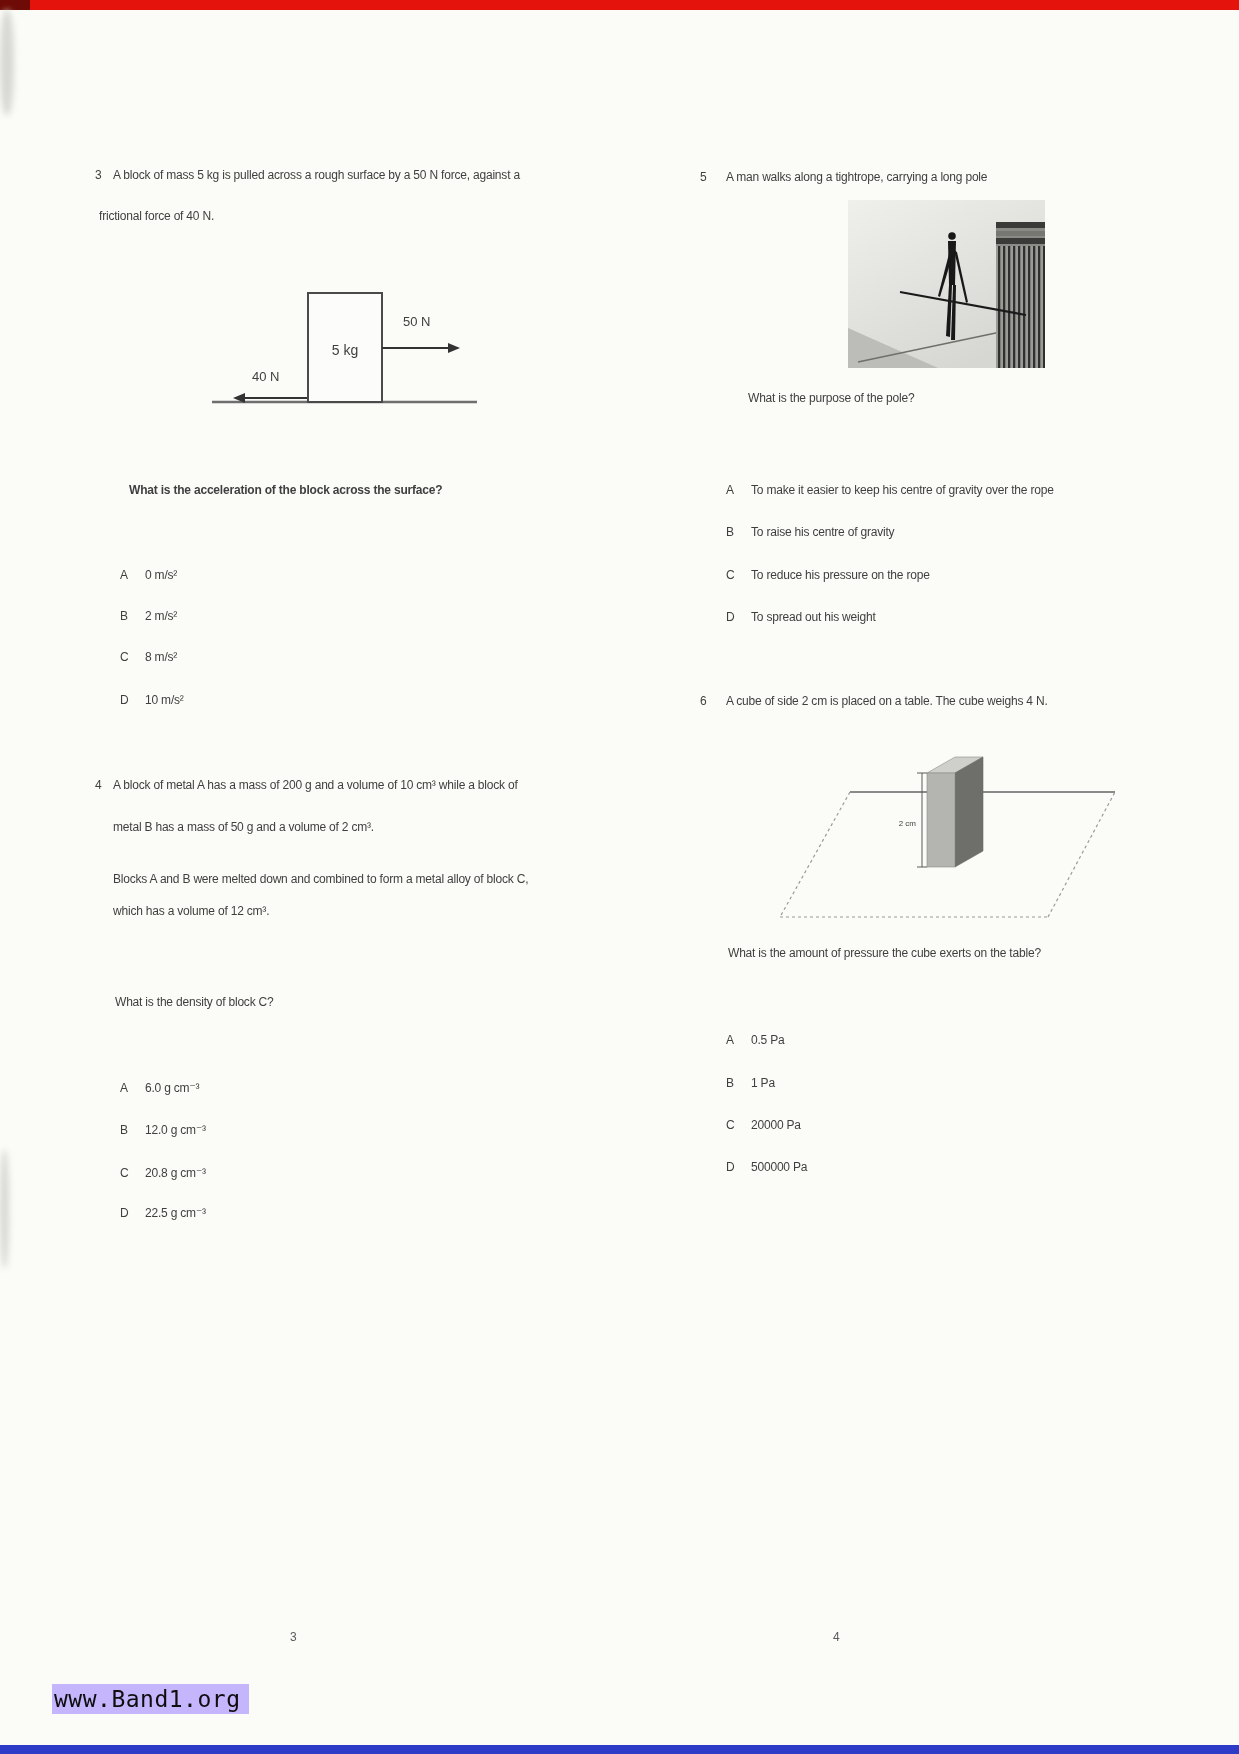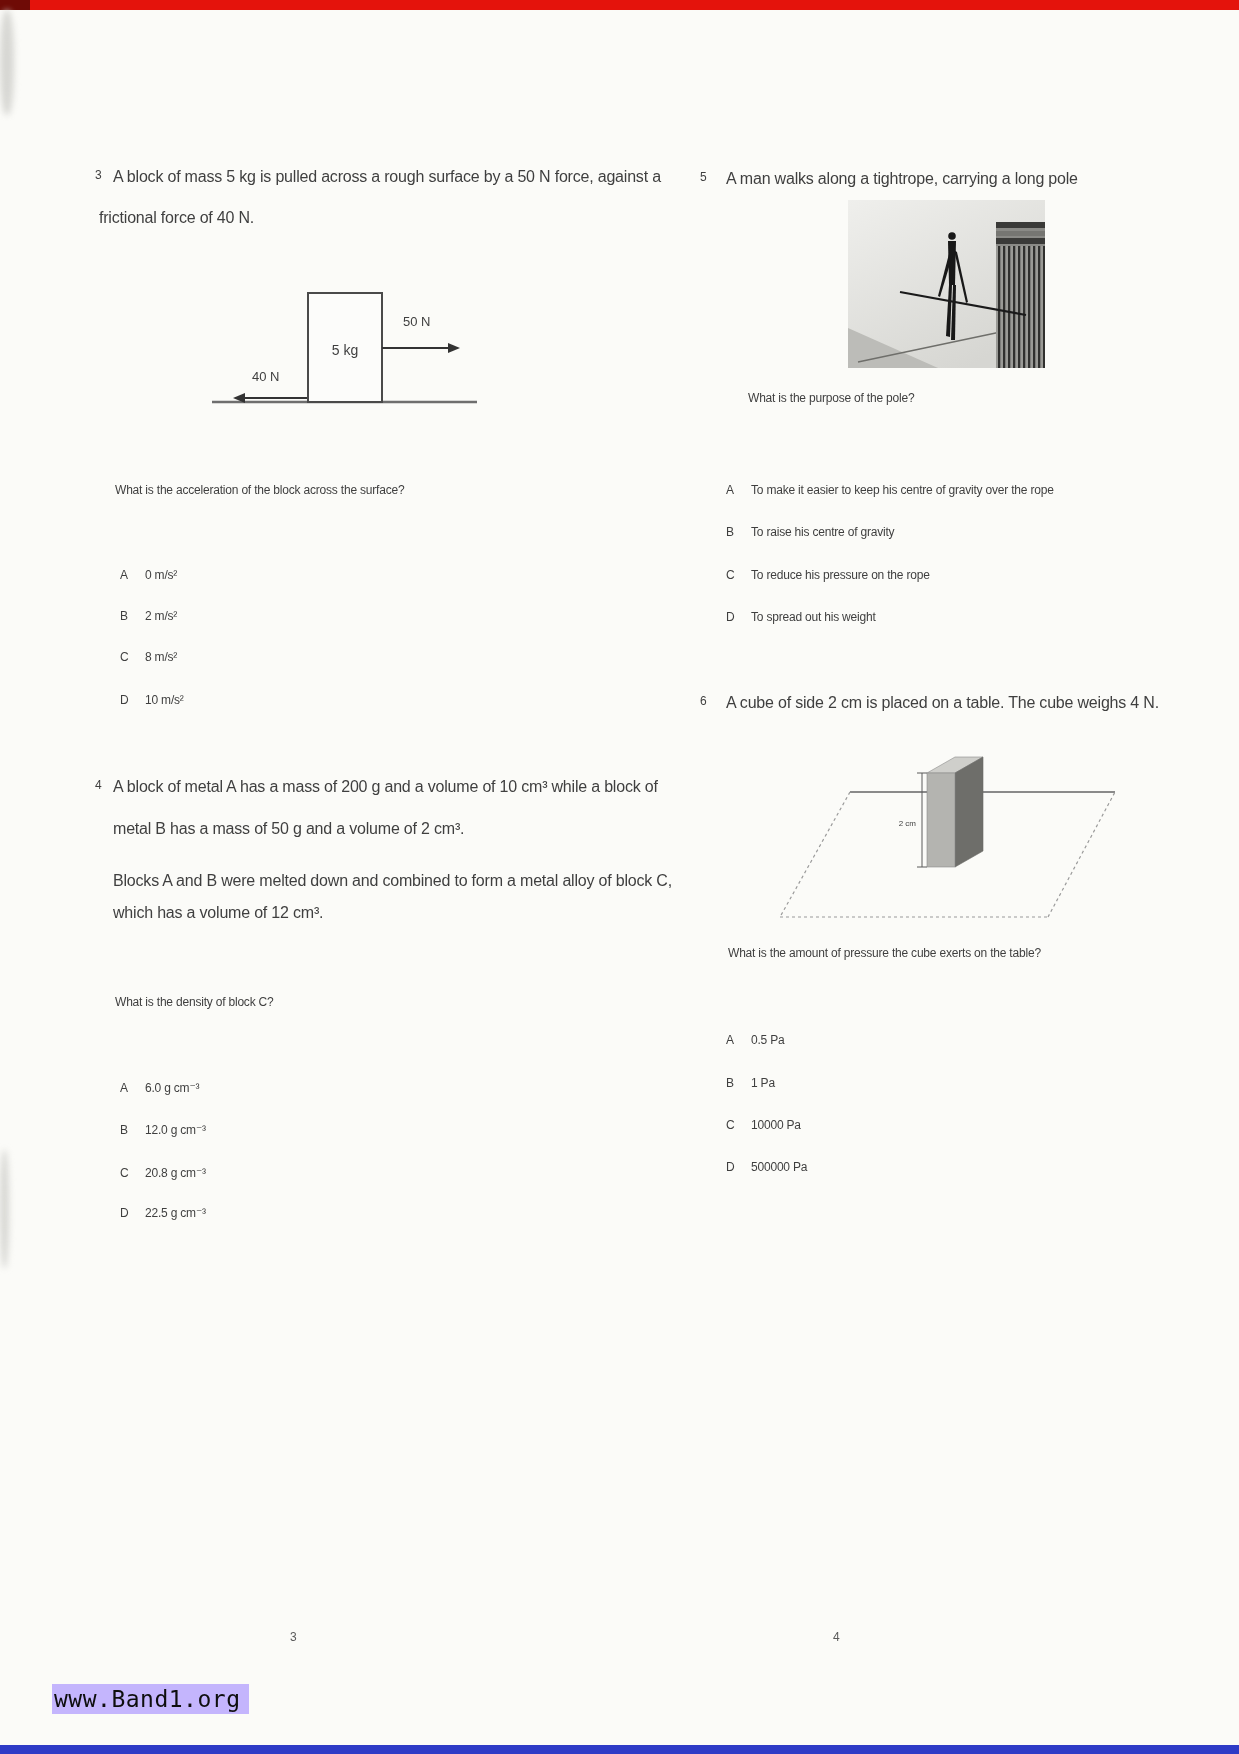--- a/index.html
+++ b/index.html
@@ -6,21 +6,21 @@
   #page{position:relative;width:1239px;height:1754px;background:#fbfbf8;overflow:hidden;
         font-family:"Liberation Sans","DejaVu Sans",sans-serif;color:#424242;}
   .abs{position:absolute;}
   
   #top-bar{left:0;top:0;width:1239px;height:10px;background:#e4130c;}
   #top-bar-cap{left:0;top:0;width:30px;height:10px;background:#6f0b06;}
   #bottom-bar{left:0;top:1745px;width:1239px;height:9px;background:#2e3bc6;}
   .smudge{background:#d7d7d3;filter:blur(3px);border-radius:45%;}
   
   #content{position:absolute;left:0;top:0;width:100%;height:100%;filter:blur(0.35px);}
-  .stmt{font-size:16px;letter-spacing:-0.2px;white-space:nowrap;color:#3f3f3f;}
+  .stmt{font-size:12px;letter-spacing:-0.2px;white-space:nowrap;color:#3f3f3f;}
   .qnum{font-size:12px;color:#3f3f3f;}
   .prompt{font-size:12px;letter-spacing:-0.2px;white-space:nowrap;color:#3f3f3f;}
   .opt{display:flex;font-size:12px;letter-spacing:-0.2px;white-space:nowrap;color:#3f3f3f;}
   .opt .letter{width:25px;flex:0 0 25px;}
   .pgnum{font-size:12px;color:#5a5a5a;}
   
   #watermark{left:52px;top:1684px;font-family:"DejaVu Sans Mono",monospace;font-size:23px;
              letter-spacing:0.5px;color:#0e0e0e;background:#c4b5fd;padding:2px 8px 2px 2px;}
   svg text{font-family:"Liberation Sans","DejaVu Sans",sans-serif;fill:#3f3f3f;}
 </style>
@@ -46,21 +46,21 @@
       <rect x="118" y="13" width="74" height="109" fill="#fcfcfa" stroke="#4a4a4a" stroke-width="2"></rect>
       <text x="155" y="75" text-anchor="middle" font-size="14">5 kg</text>
       <line x1="192" y1="68" x2="258" y2="68" stroke="#333333" stroke-width="2"></line>
       <polygon points="258,63 270,68 258,73" fill="#333333"></polygon>
       <text x="213" y="46" font-size="13">50 N</text>
       <line x1="117" y1="118" x2="55" y2="118" stroke="#333333" stroke-width="2"></line>
       <polygon points="55,113 43,118 55,123" fill="#333333"></polygon>
       <text x="62" y="101" font-size="13">40 N</text>
     </svg>
 
-    <div class="abs prompt" style="left:115px;top:483px;">What is the acceleration of the block across the surface?</div>
+    <div class="abs prompt" style="left:129px;top:483px;font-weight:bold;">What is the acceleration of the block across the surface?</div>
 
     <div class="abs opt" style="left:120px;top:568px;">
       <span class="letter">A</span>
       <span>0 m/s²</span>
     </div>
     <div class="abs opt" style="left:120px;top:609px;">
       <span class="letter">B</span>
       <span>2 m/s²</span>
     </div>
     <div class="abs opt" style="left:120px;top:650px;">
@@ -173,21 +173,21 @@
     <div class="abs opt" style="left:726px;top:1033px;">
       <span class="letter">A</span>
       <span>0.5 Pa</span>
     </div>
     <div class="abs opt" style="left:726px;top:1076px;">
       <span class="letter">B</span>
       <span>1 Pa</span>
     </div>
     <div class="abs opt" style="left:726px;top:1118px;">
       <span class="letter">C</span>
-      <span>10000 Pa</span>
+      <span>20000 Pa</span>
     </div>
     <div class="abs opt" style="left:726px;top:1160px;">
       <span class="letter">D</span>
       <span>500000 Pa</span>
     </div>
 
     <div class="abs pgnum" style="left:290px;top:1630px;">3</div>
     <div class="abs pgnum" style="left:833px;top:1630px;">4</div>
 
   </div>

